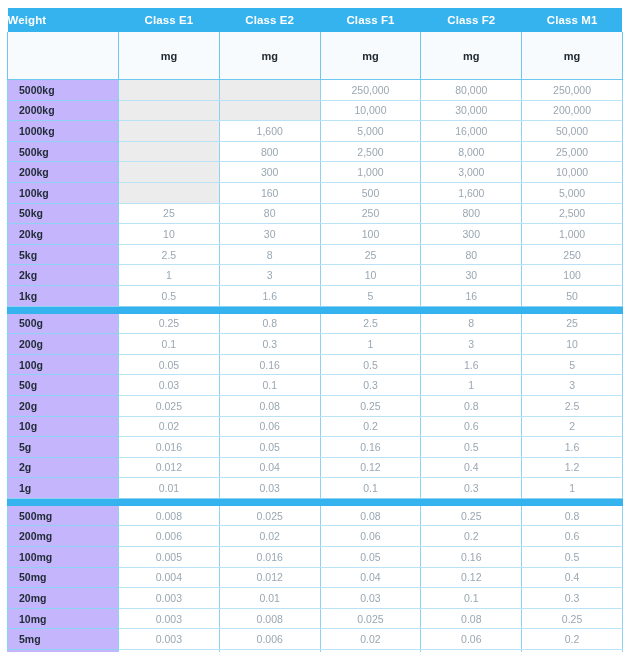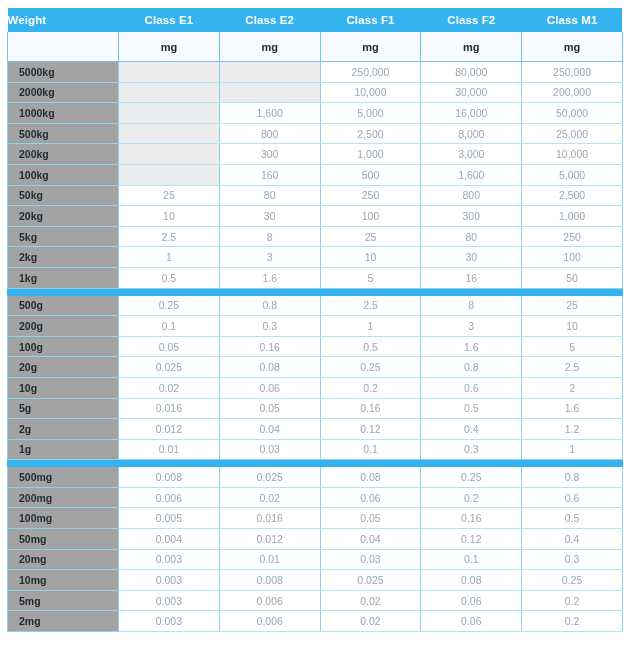--- a/index.html
+++ b/index.html
@@ -49,21 +49,21 @@
 
   tr.hdr-unit td {
     height: 21px;
     font-size: 11px;
     font-weight: bold;
     color: #222b33;
     text-align: center;
     background: #f7fbfd;
     border-right: 1px solid #6ec7f0;
     border-bottom: 1px solid #6ec7f0;
-    padding: 4px;
+    padding: 13px;
   }
   tr.hdr-unit td.u-weight {
     background: #f7fbfd;
     border-left: 1px solid #6ec7f0;
   }
   tr.hdr-unit td:last-child { border-right: 1px solid #6ec7f0; }
 
   
   tbody tr.drow td {
     height: 19.6px;
@@ -75,21 +75,21 @@
     border-bottom: 1px solid #b9e2f6;
     padding: 0;
     white-space: nowrap;
   }
   tbody tr.drow td.cell-weight {
     color: #1f2a33;
     font-weight: bold;
     font-size: 10.5px;
     text-align: left;
     padding-left: 11px;
-    background: #a3a3a3;
+    background: #c4b5fd;
     border-left: 1px solid #8ed2f2;
     border-right: 1px solid #8ed2f2;
     border-bottom: 1px solid #8ed2f2;
   }
   tbody tr.drow td.cell-disabled {
     background: #ececec;
   }
   tbody tr.drow td.last-col { border-right: 1px solid #8ed2f2; }
 
   
@@ -251,20 +251,28 @@
         </tr>
         <tr class="drow">
           <td class="cell-weight">100g</td>
           <td class="">0.05</td>
           <td class="">0.16</td>
           <td class="">0.5</td>
           <td class="">1.6</td>
           <td class="last-col">5</td>
         </tr>
         <tr class="drow">
+          <td class="cell-weight">50g</td>
+          <td class="">0.03</td>
+          <td class="">0.1</td>
+          <td class="">0.3</td>
+          <td class="">1</td>
+          <td class="last-col">3</td>
+        </tr>
+        <tr class="drow">
           <td class="cell-weight">20g</td>
           <td class="">0.025</td>
           <td class="">0.08</td>
           <td class="">0.25</td>
           <td class="">0.8</td>
           <td class="last-col">2.5</td>
         </tr>
         <tr class="drow">
           <td class="cell-weight">10g</td>
           <td class="">0.02</td>

